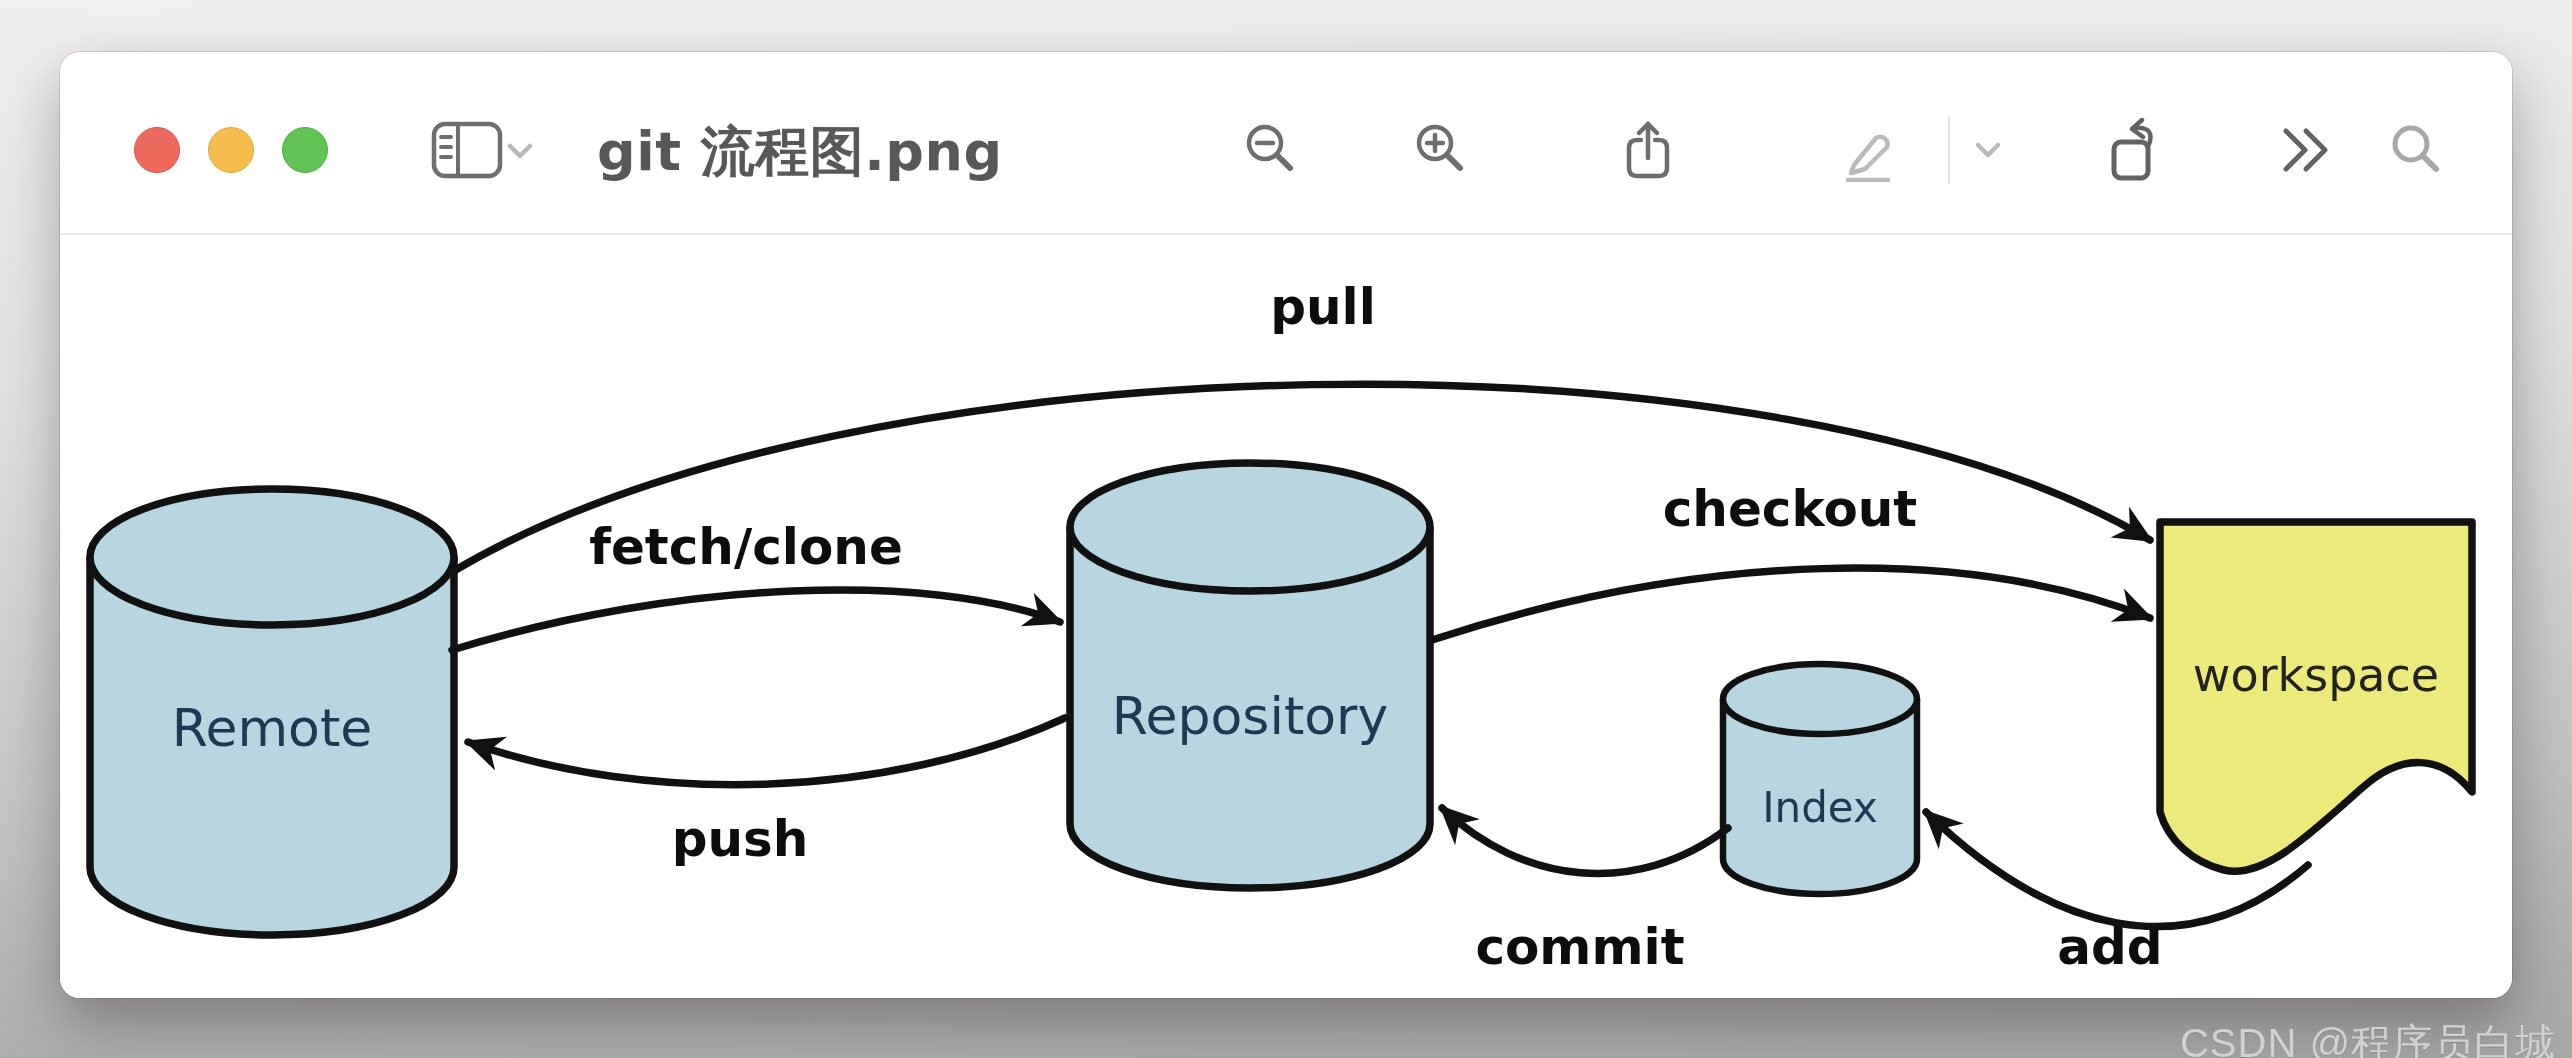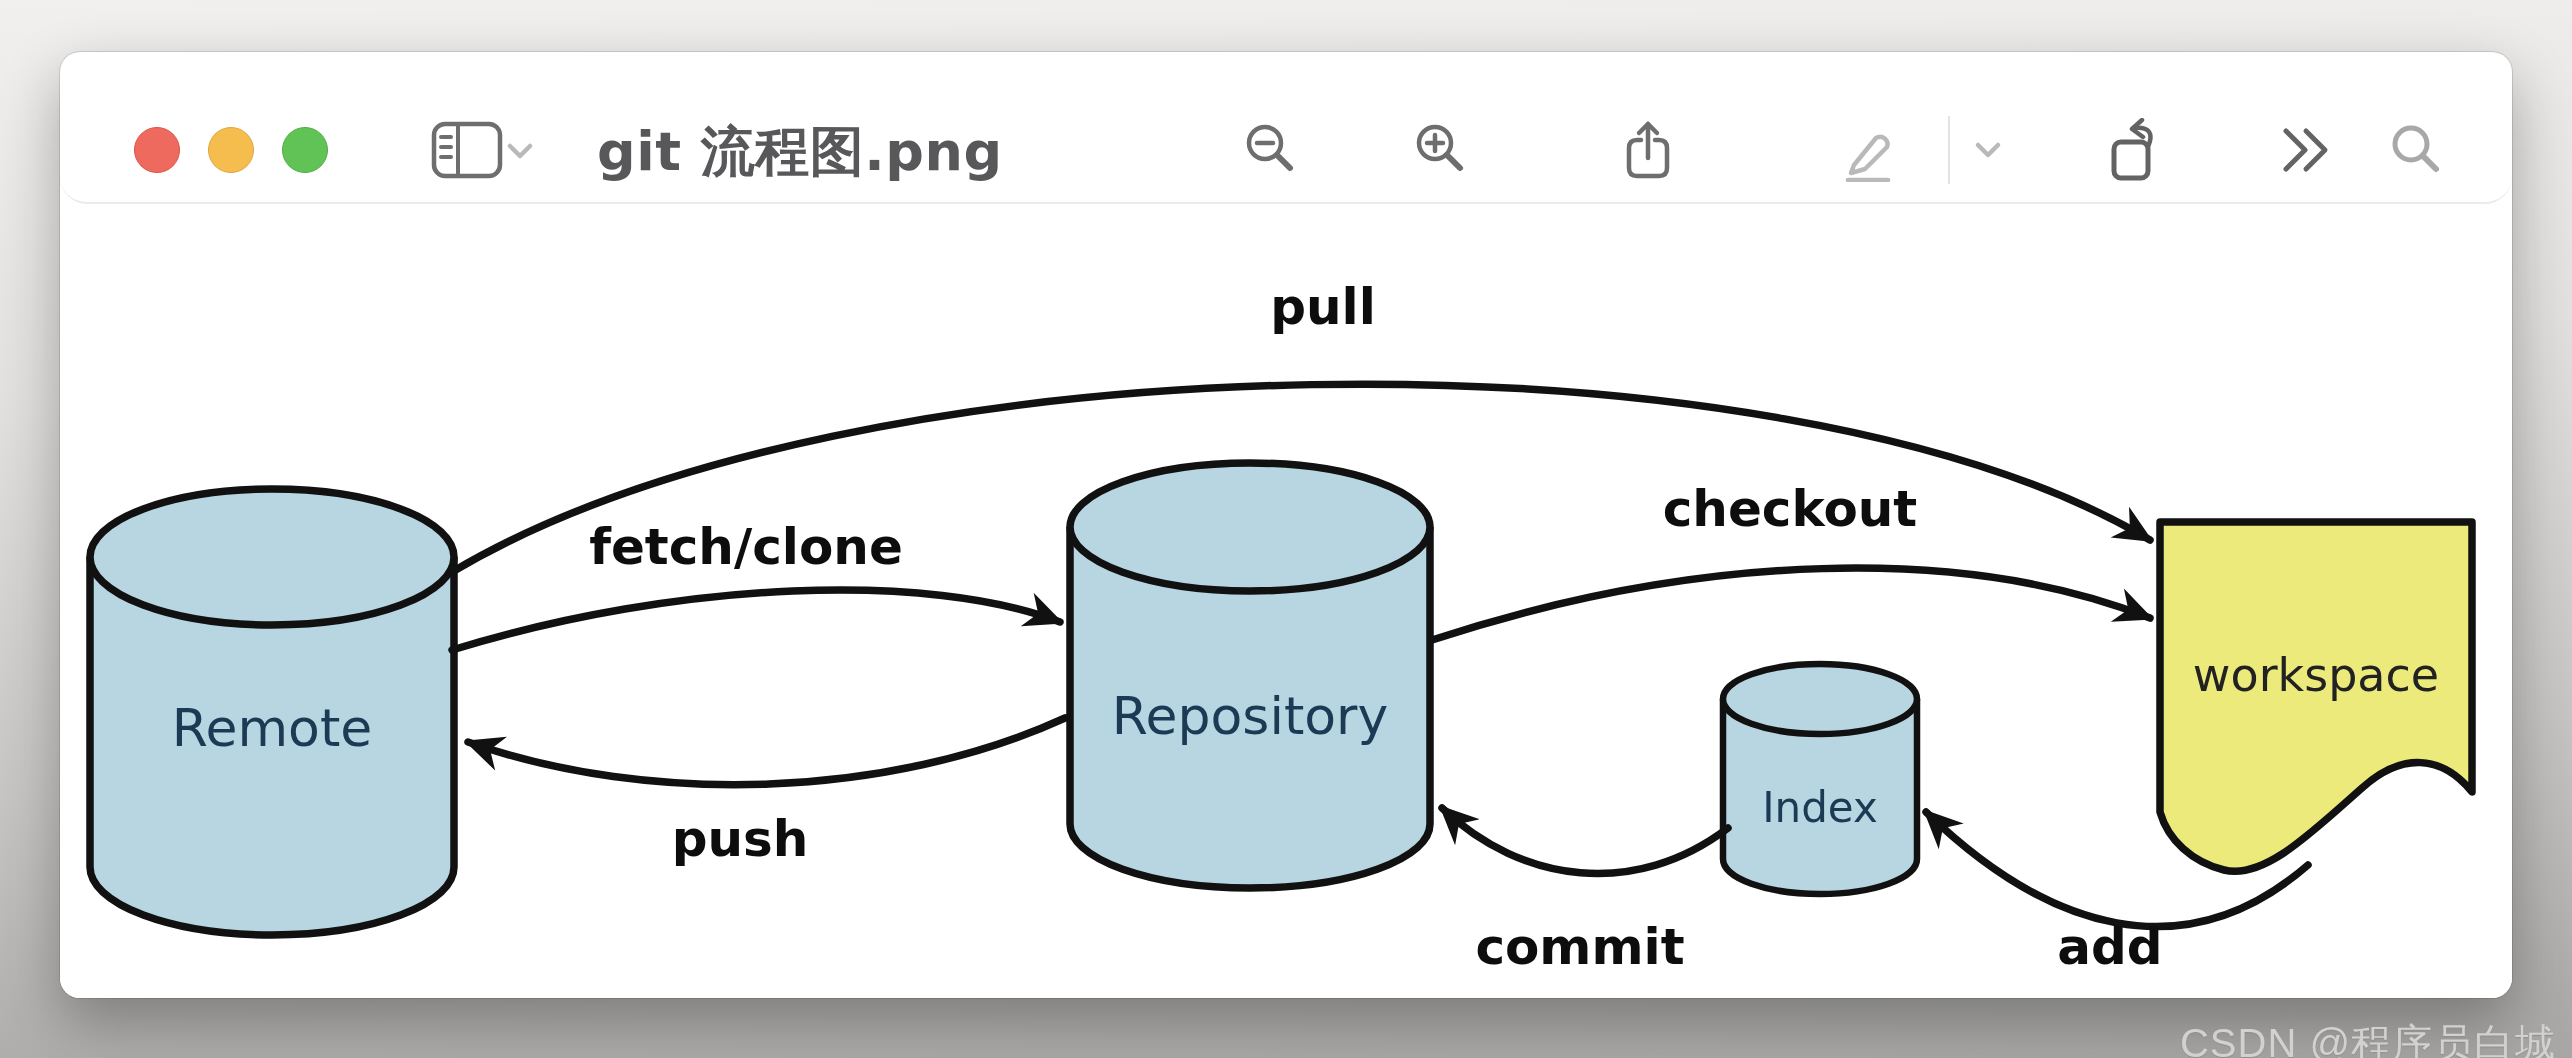--- a/index.html
+++ b/index.html
@@ -9,23 +9,22 @@
     background:linear-gradient(178deg,#f1f0ee 0%,#e2e1df 35%,#c6c5c3 70%,#a7a6a4 100%);
     position:relative;
   }
   .window {
     position:absolute; left:60px; top:52px; width:2452px; height:946px;
     background:#ffffff; border-radius:20px;
     box-shadow:0 0 0 1px rgba(0,0,0,0.12), 0 24px 60px rgba(0,0,0,0.30);
     overflow:hidden;
   }
   .titlebar {
-    position:relative; height:152px; background:#ffffff;
+    position:relative; height:183px; background:#ffffff;
     border-bottom:2px solid #ebebe9;
-    border-radius:27px;
   }
   .tl { position:absolute; top:75px; width:46px; height:46px; border-radius:50%; }
   .tl.close { left:74px;  background:#ee6a5e; border:1.5px solid #dc5347; }
   .tl.min   { left:148px; background:#f5bd4e; border:1.5px solid #dfa63d; }
   .tl.zoom  { left:222px; background:#61c355; border:1.5px solid #4fae45; }
   .icon-btn { position:absolute; top:66px; width:64px; height:64px; display:flex; align-items:center; justify-content:center; }
   .icon-btn svg { display:block; }
   .win-title {
     position:absolute; left:537px; top:70px; height:60px; line-height:60px;
     font-size:54px; font-weight:bold; color:#58585a; letter-spacing:0.5px;

